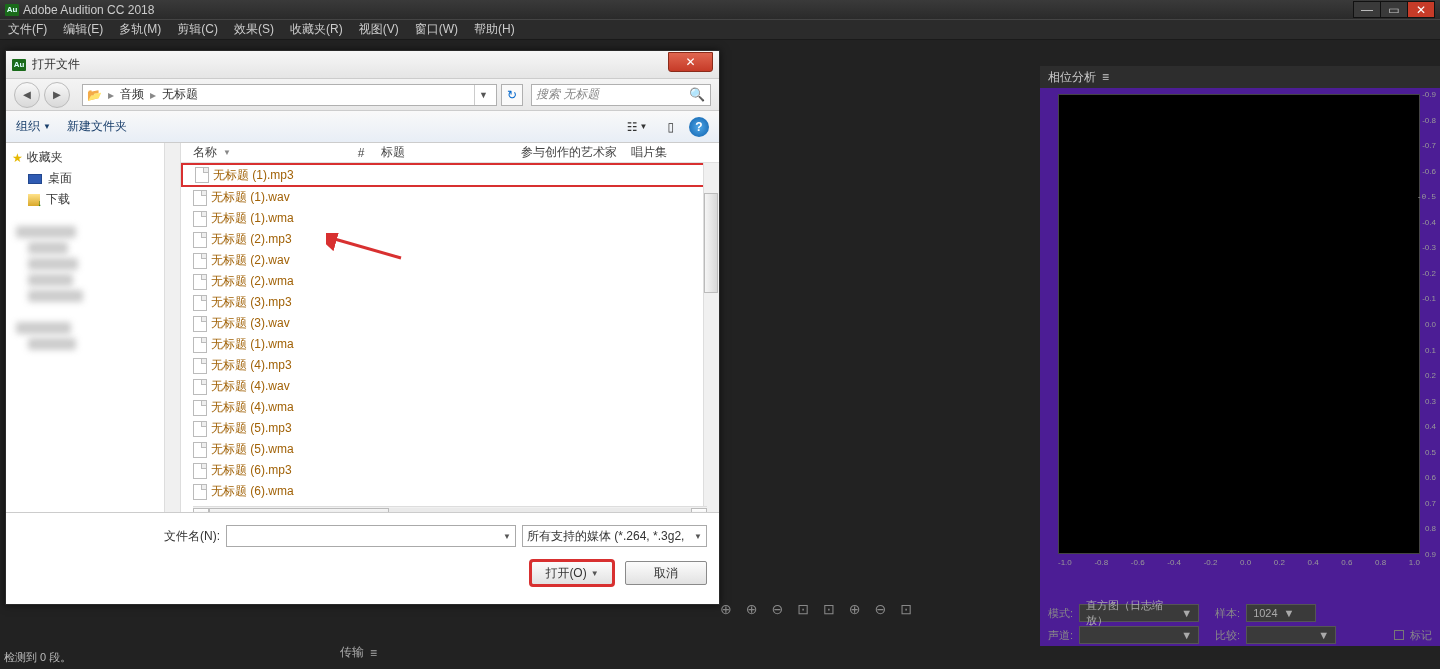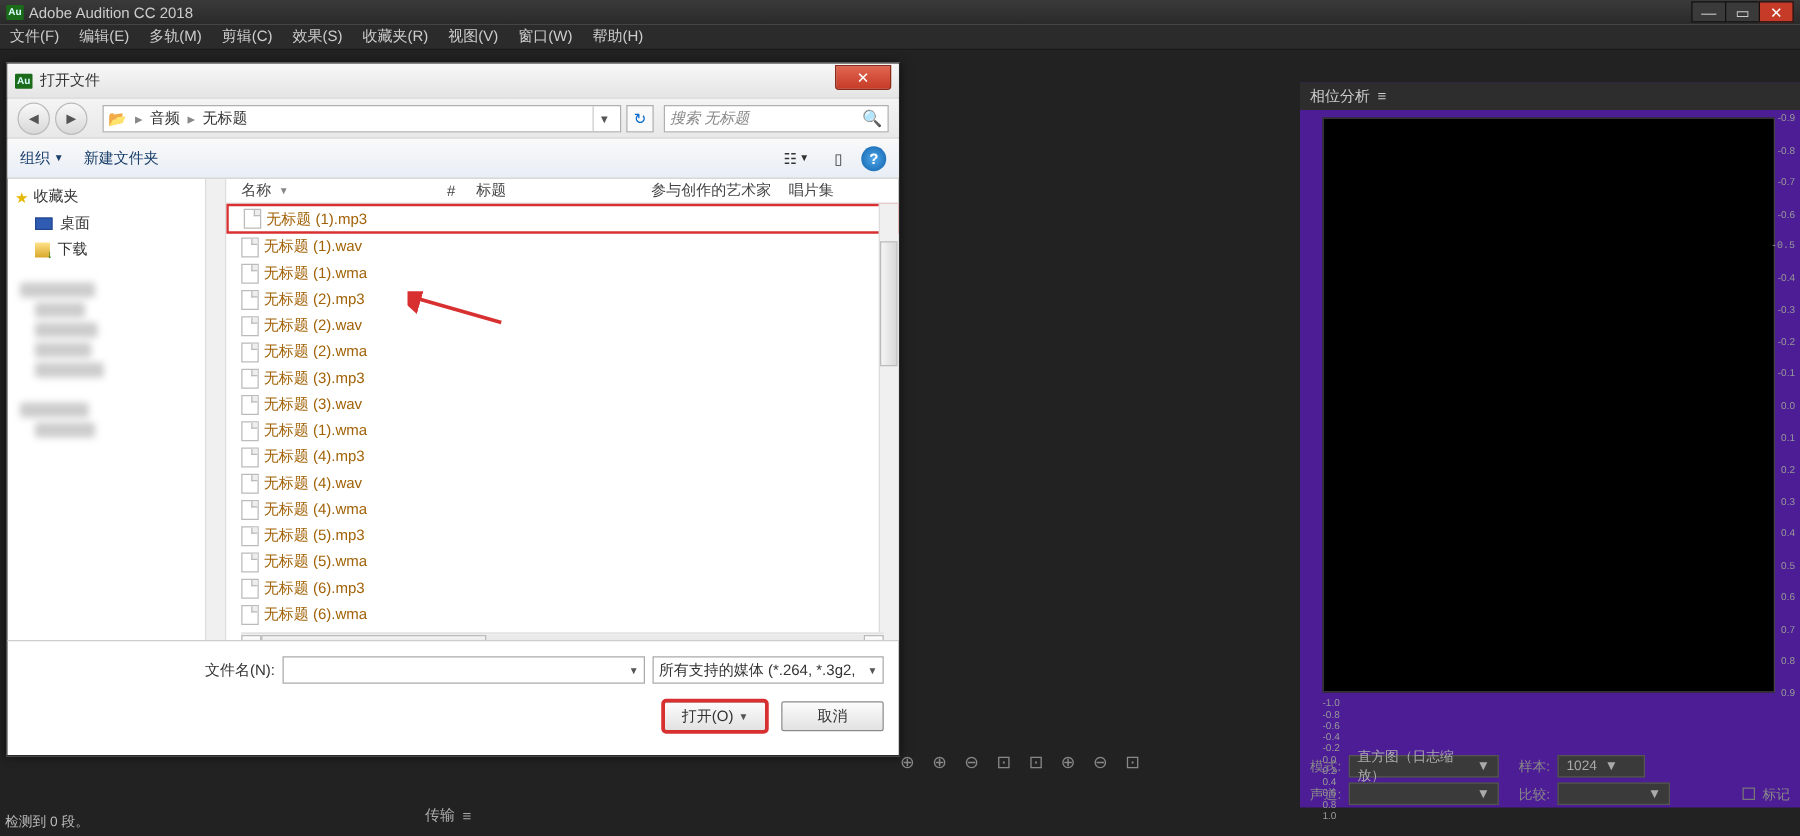--- a/index.html
+++ b/index.html
@@ -13,21 +13,21 @@
 .win-max { background: #3a3a3a; color:#ccc; }
 .win-close { background: #c63b28; color:#fff; }
 .app-menubar { height: 21px; background: #2b2b2b; border-top: 1px solid #444; border-bottom: 1px solid #1a1a1a; display: flex; align-items: center; color: #ccc; font-size: 12px; padding-left: 4px; gap: 8px; }
 .app-menubar span { padding: 16px 4px; }
 .app-body { position: absolute; top: 40px; left: 0; right: 0; bottom: 0; background: #222; }
 .phase-panel { position: absolute; top: 26px; right: 0; width: 400px; height: 580px; background: #4c1d95; color: #ccc; }
 .phase-header { height: 22px; display: flex; align-items: center; padding: 0 8px; font-size: 12px; gap: 6px; background:#2d2d2d; }
 .phase-display { position: absolute; top: 28px; left: 18px; width: 362px; height: 460px; background: #000; border: 1px solid #444; }
 .yaxis { position: absolute; top: 28px; right: 4px; width: 16px; height: 460px; font-size: 8px; color: #999; }
 .yaxis div { position: absolute; right: 0; }
-.xaxis { position: absolute; top: 492px; left: 18px; width: 362px; font-size: 8px; color: #999; display: flex; justify-content: space-between; flex-direction: column; }
+.xaxis { position: absolute; top: 492px; left: 18px; width: 362px; font-size: 8px; color: #999; display: flex; justify-content: space-between; }
 .mode-row { position: absolute; bottom: 24px; left: 8px; right: 8px; display: flex; align-items: center; gap: 6px; font-size: 11px; color:#888; }
 .mode-select { background:#3a3a3a; border:1px solid #555; height:18px; display:flex; align-items:center; padding:0 6px; color:#aaa; font-size:11px; }
 .mode-row2 { position: absolute; bottom: 2px; left: 8px; right: 8px; display: flex; align-items: center; gap: 6px; font-size: 11px; color:#888; }
 .chk { width:10px; height:10px; border:1px solid #777; }
 .dialog { position: absolute; top: 50px; left: 5px; width: 715px; height: 555px; background: #fff; border: 1px solid #2a2a2a; box-shadow: 0 0 8px rgba(0,0,0,0.6); }
 .dlg-title { height: 28px; background: linear-gradient(#f7f7f7,#e5e5e5); border-bottom: 1px solid #ccc; display: flex; align-items: center; padding: 0 6px; justify-content: space-between; }
 .dlg-title-left { display: flex; align-items:center; gap:6px; font-size:12px; }
 .dlg-close { width: 45px; height: 20px; background: linear-gradient(#e06650,#c63b28); border:1px solid #8a2b1a; border-radius: 0 0 3px 3px; display:flex; align-items:center; justify-content:center; color:#fff; font-size:12px; margin-top:-5px; }
 .nav-row { height: 32px; background: linear-gradient(#f4f4f4,#e8e8e8); border-bottom: 1px solid #ccc; display:flex; align-items:center; padding: 0 8px; gap:4px; }
 .nav-btn { width: 26px; height: 26px; border:1px solid #bbb; border-radius:50%; background: linear-gradient(#f8f8f8,#d8d8d8); display:flex; align-items:center; justify-content:center; color:#555; font-size:13px; }

